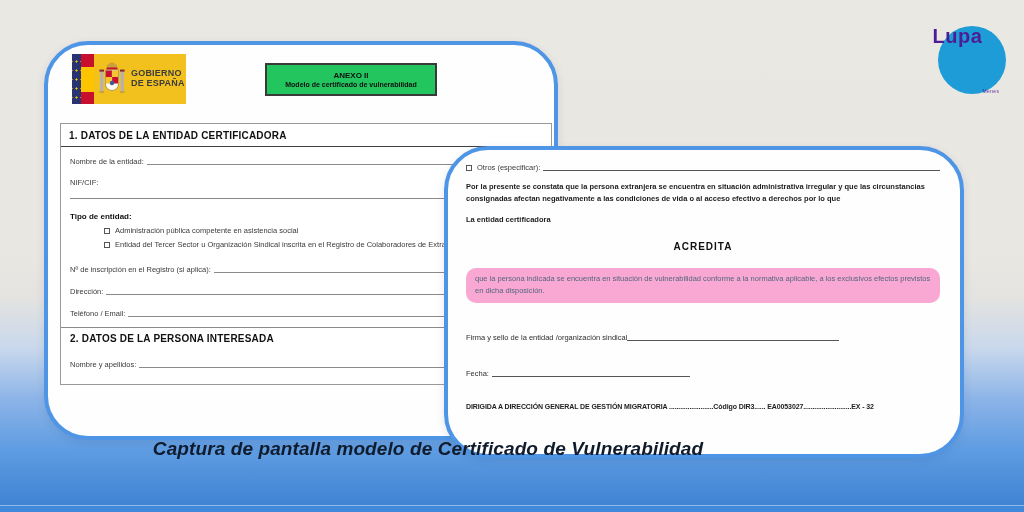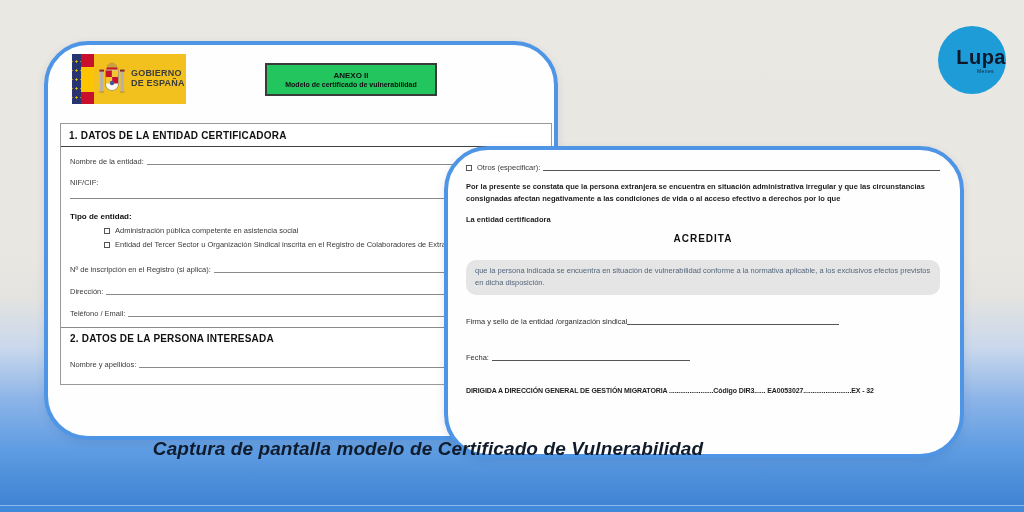--- a/index.html
+++ b/index.html
@@ -59,36 +59,36 @@
   .line{ flex:1; border-bottom:1px solid #8a8a8a; margin:0 0 1px 3px; }
   .fullline{ border-bottom:1px solid #8a8a8a; }
   .cbrow{ display:flex; align-items:center; padding-left:34px; margin-top:5px; }
   .cbx{ width:6px; height:6px; border:1px solid #555; display:inline-block;
     margin-right:5px; flex:none; background:#fff; }
   .sec2hdr{ font-weight:bold; font-size:10px; color:#111; letter-spacing:.2px; }
 
   
   .p-bold{ font-size:7.5px; line-height:1.55; font-weight:bold; color:#1c1c1c; margin-top:9px; }
   .acredita{ text-align:center; font-weight:bold; font-size:10px;
-    letter-spacing:1px; color:#111; margin-top:7px; }
-  .highlight{ margin-top:16px; background:#e5e5e5; border-radius:10px;
+    letter-spacing:1px; color:#111; margin-top:15px; }
+  .highlight{ margin-top:16px; background:#f9a8d4; border-radius:10px;
     padding:5px 9px 6px; font-size:7.5px; line-height:1.6; color:#53667c; }
-  .sigrow{ display:flex; align-items:flex-end; margin-top:22px; }
+  .sigrow{ display:flex; align-items:flex-end; margin-top:30px; }
   .sigrow .lbl{ color:#2e2e2e; }
   .sigline{ width:212px; border-bottom:1px solid #555; margin-bottom:1px; }
   .fecharow{ display:flex; align-items:flex-end; margin-top:27px; }
   .fechaline{ width:198px; border-bottom:1px solid #555; margin-bottom:1px; margin-left:3px; }
   .doc-footer{ margin-top:25px; font-size:7px; font-weight:bold; color:#222;
     letter-spacing:-.1px; white-space:nowrap; }
 
   
   .brand{ position:absolute; left:938px; top:26px; width:68px; height:68px;
     border-radius:50%; background:#1e9cd7; z-index:5;
-    display:flex; flex-direction:column; align-items:flex-end; justify-content:center;
-    color:#0f172a; }
+    display:flex; align-items:flex-start; justify-content:center;
+    color:#4c1d95; }
   .brand-name{ font-weight:bold; font-size:20px; letter-spacing:.5px; line-height:1; }
   .brand-tag{ font-size:5px; letter-spacing:.4px; opacity:.92; align-self:flex-end;
     margin-right:12px; margin-top:1px; }
   .caption{ position:absolute; left:0; top:438px; width:856px; text-align:center;
     font-size:19px; font-style:italic; font-weight:600; color:#101c2d;
     letter-spacing:.1px; z-index:4; }
 </style>
 </head>
 <body>
 

